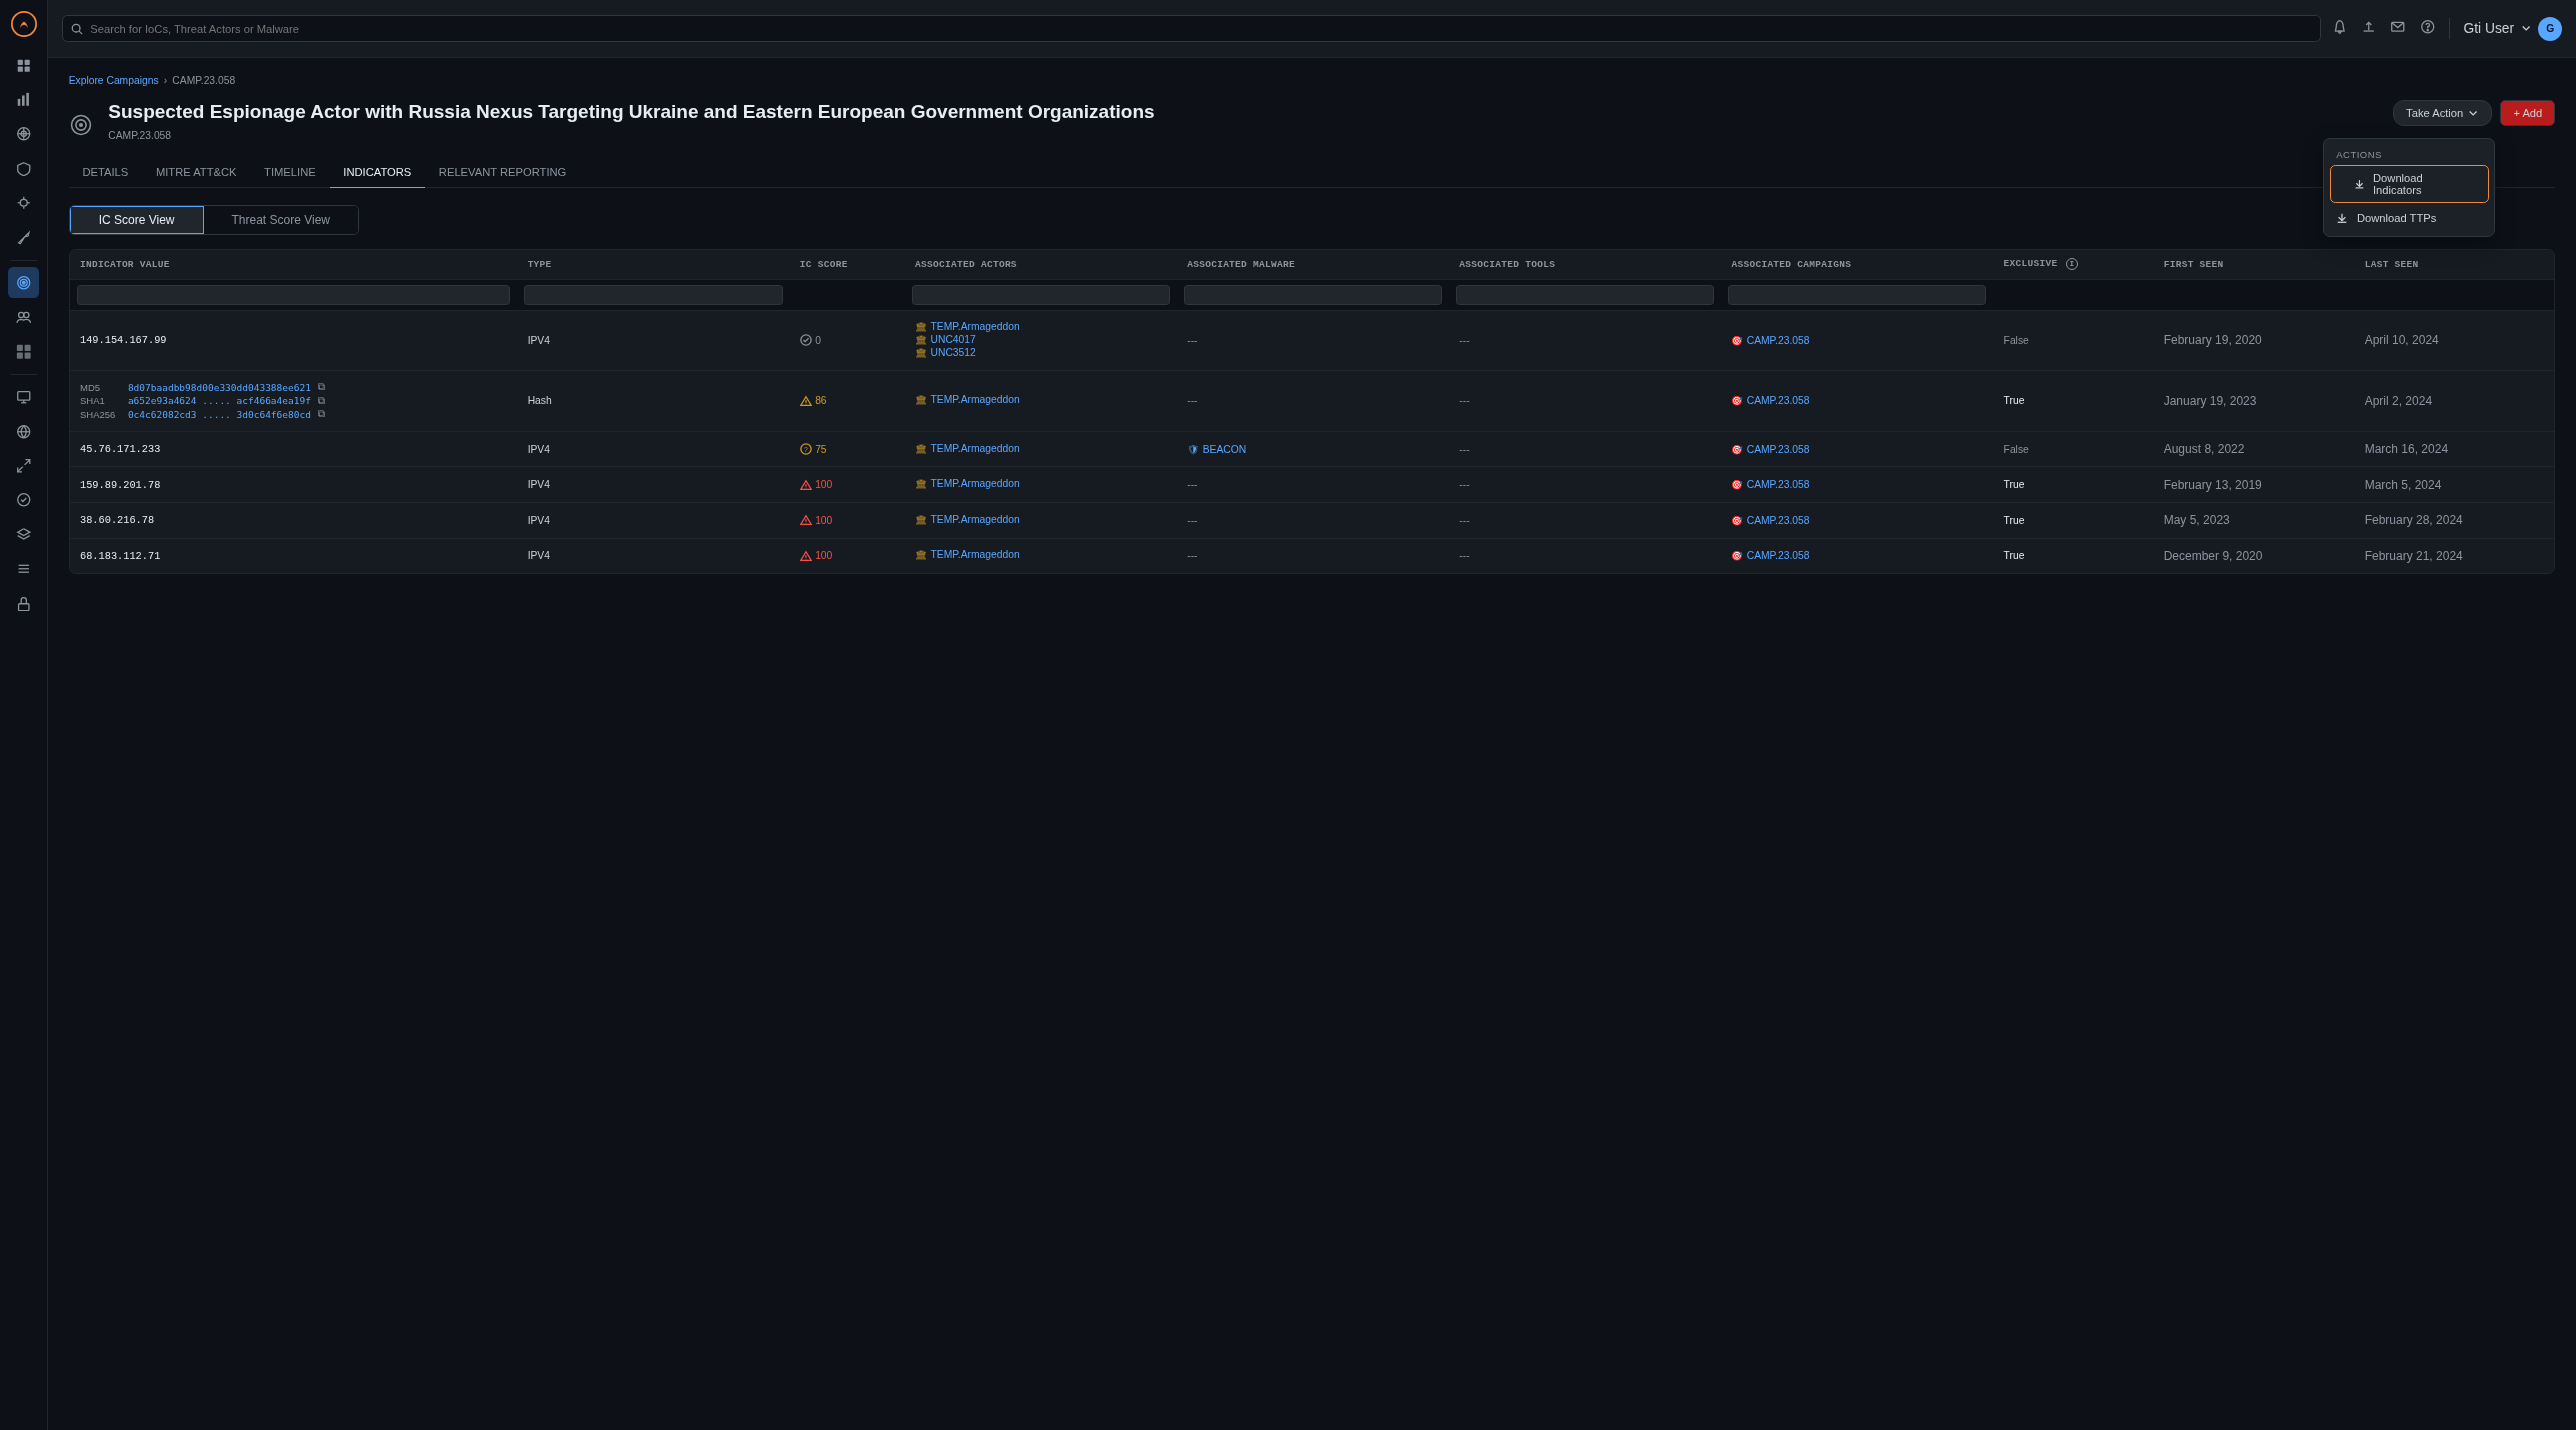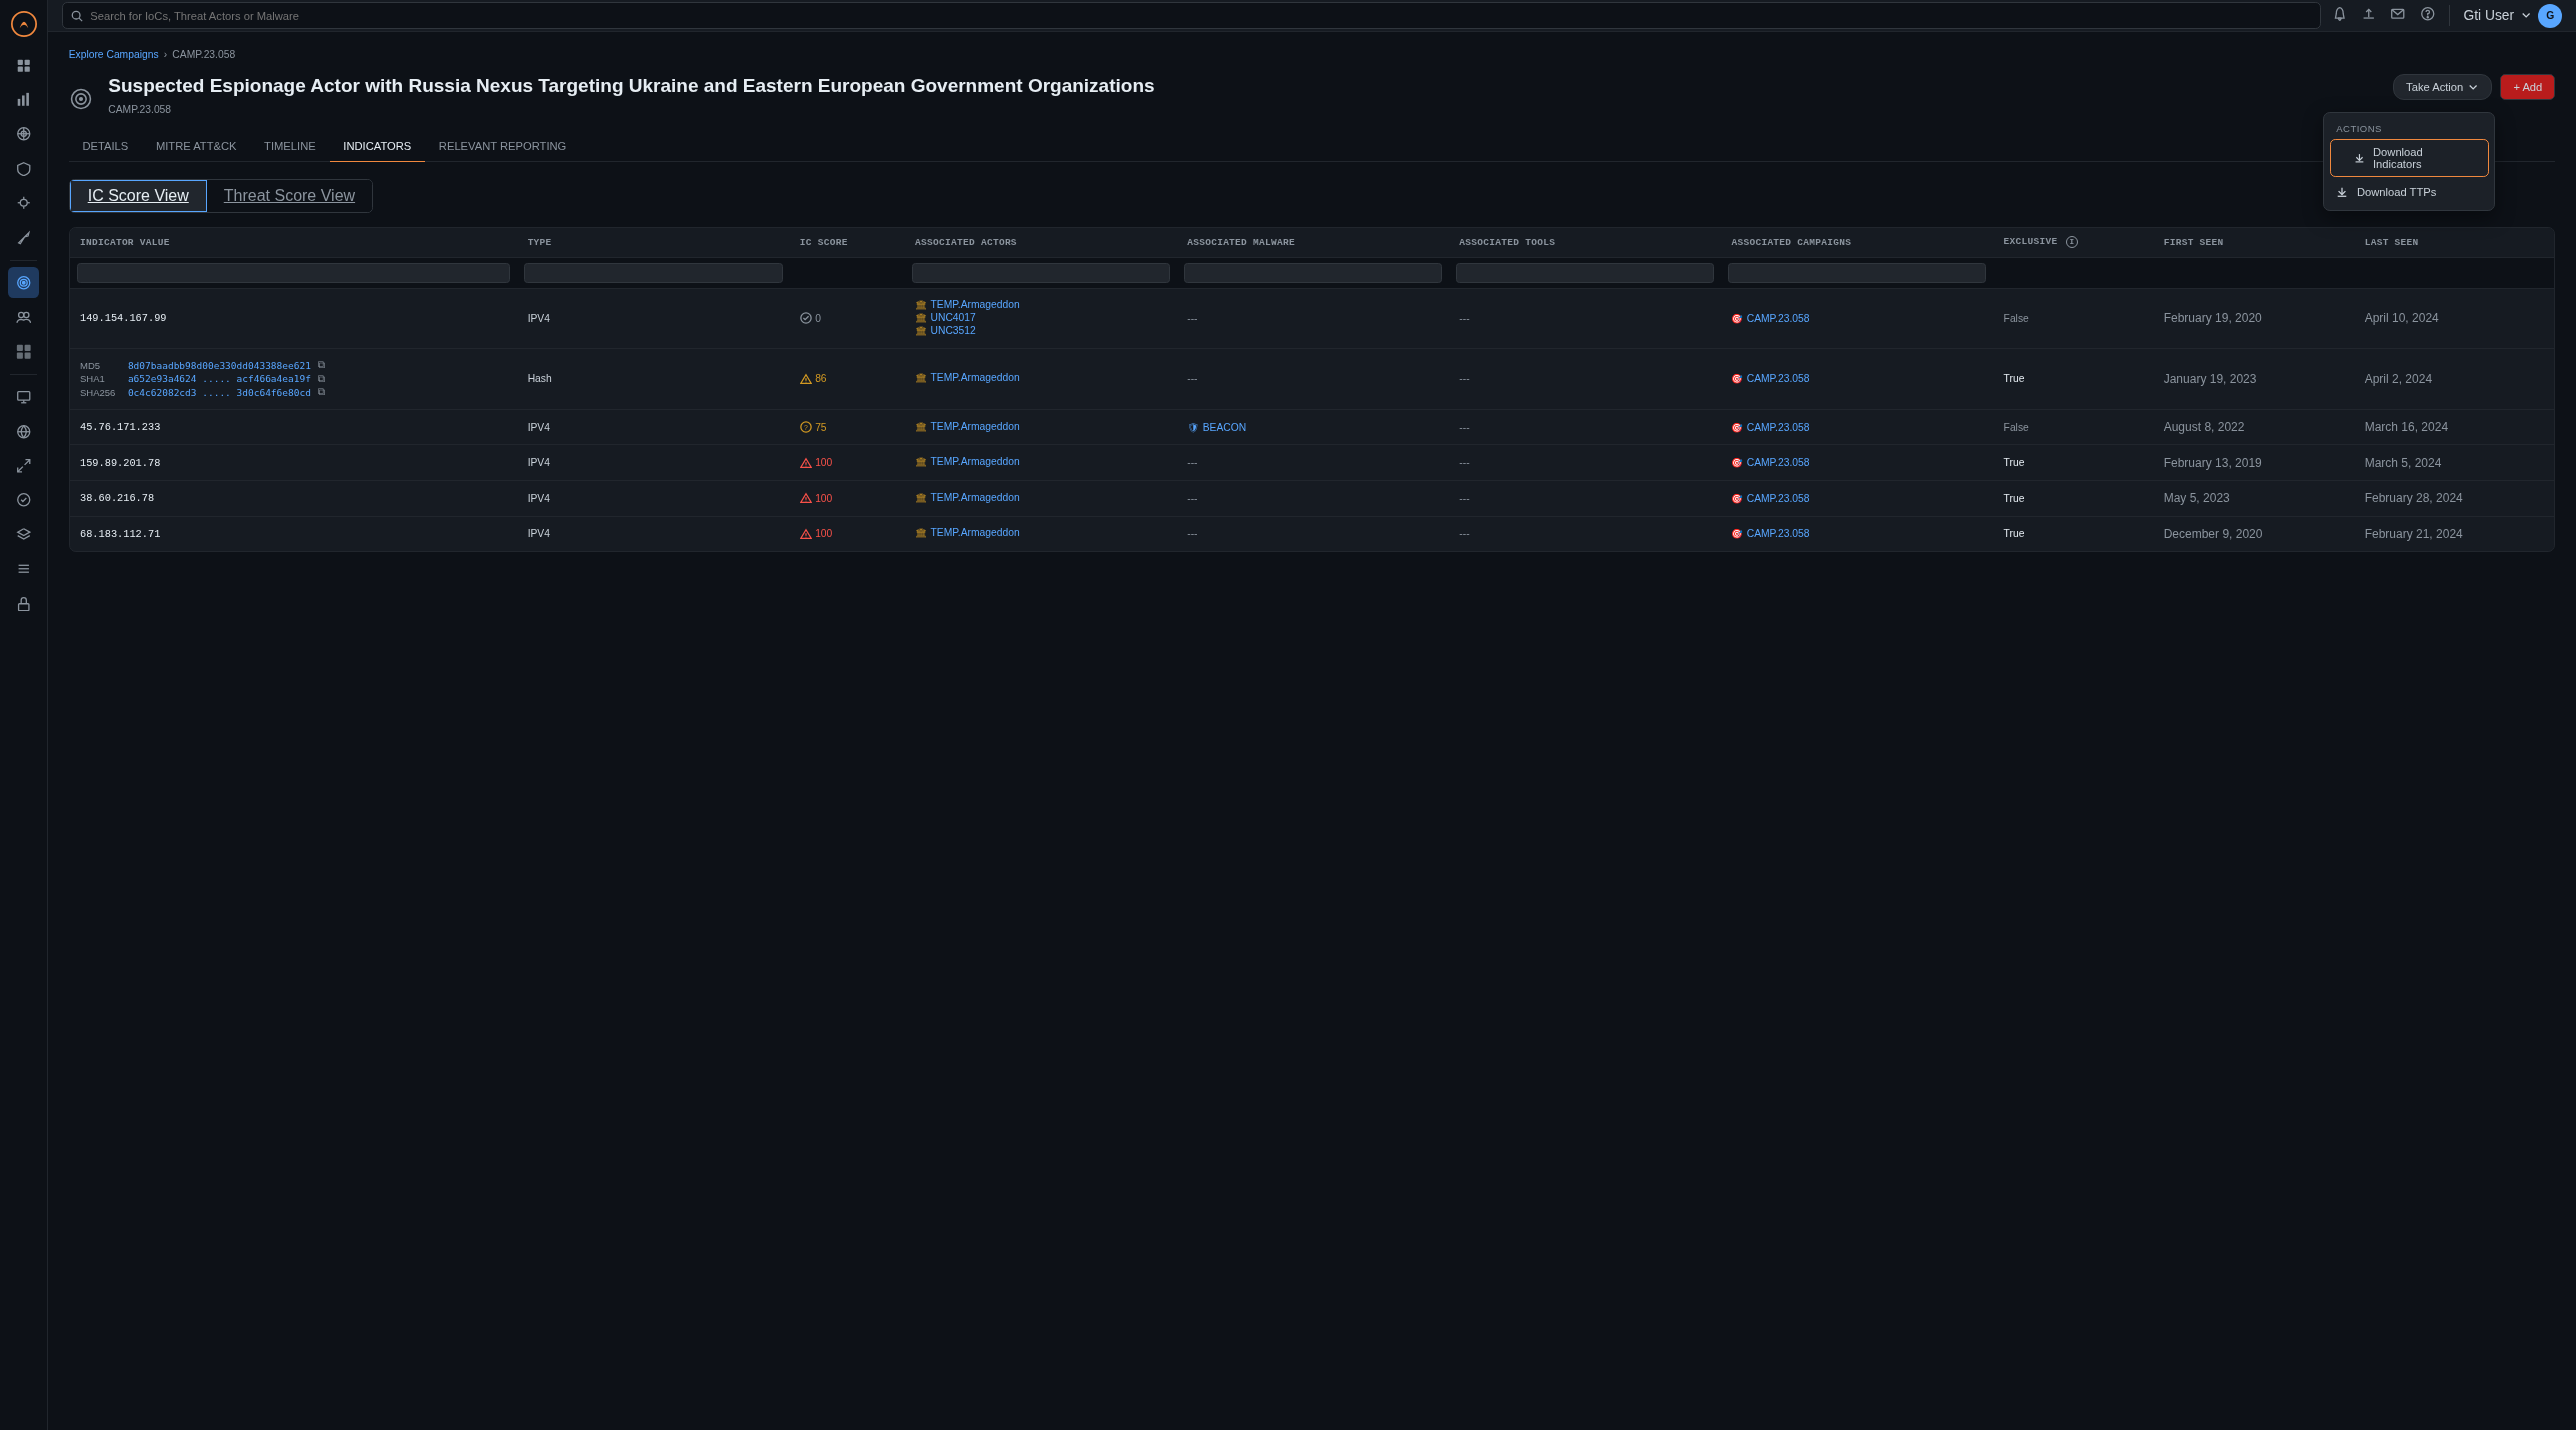--- a/index.html
+++ b/index.html
@@ -50,21 +50,21 @@
     
     .main {
       flex: 1;
       display: flex;
       flex-direction: column;
       overflow: hidden;
     }
 
     
     .topbar {
-      height: 32px;
+      height: 58px;
       background: #161b22;
       border-bottom: 0.9px solid #21262d;
       display: flex;
       align-items: center;
       padding: 0 13.8px;
       gap: 10.3px;
       flex-shrink: 0;
     }
     .search-bar {
       flex: 1;
@@ -257,27 +257,26 @@
     
     .view-toggle {
       display: flex;
       margin-bottom: 13.8px;
       border-radius: 5.2px;
       overflow: hidden;
       border: 0.9px solid #30363d;
       width: fit-content;
     }
     .view-btn {
-      padding: 6px 17px;
-      font-size: 16px;
+      padding: 6px 28px;
+      font-size: 12px;
       cursor: pointer;
       color: #8b949e;
       background: #0d1117;
       border: none;
-      text-decoration: underline;
     }
     .view-btn.active {
       background: #21262d;
       color: #e6edf3;
       border: 0.9px solid #58a6ff;
     }
 
     
     .table-container {
       background: #161b22;

